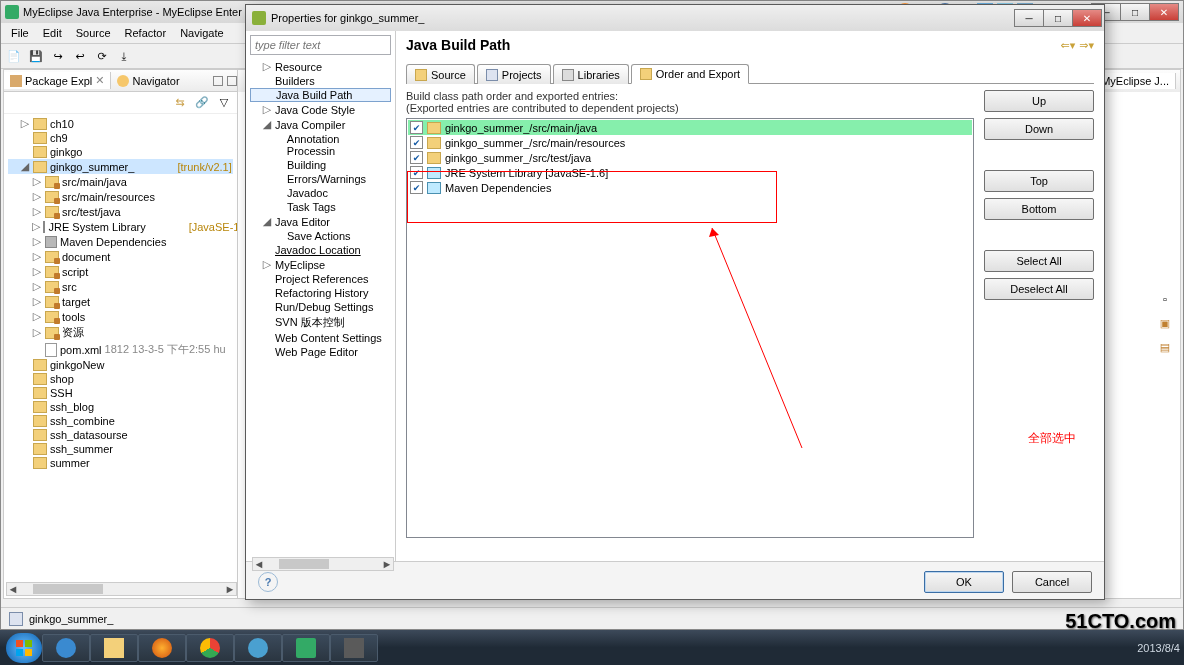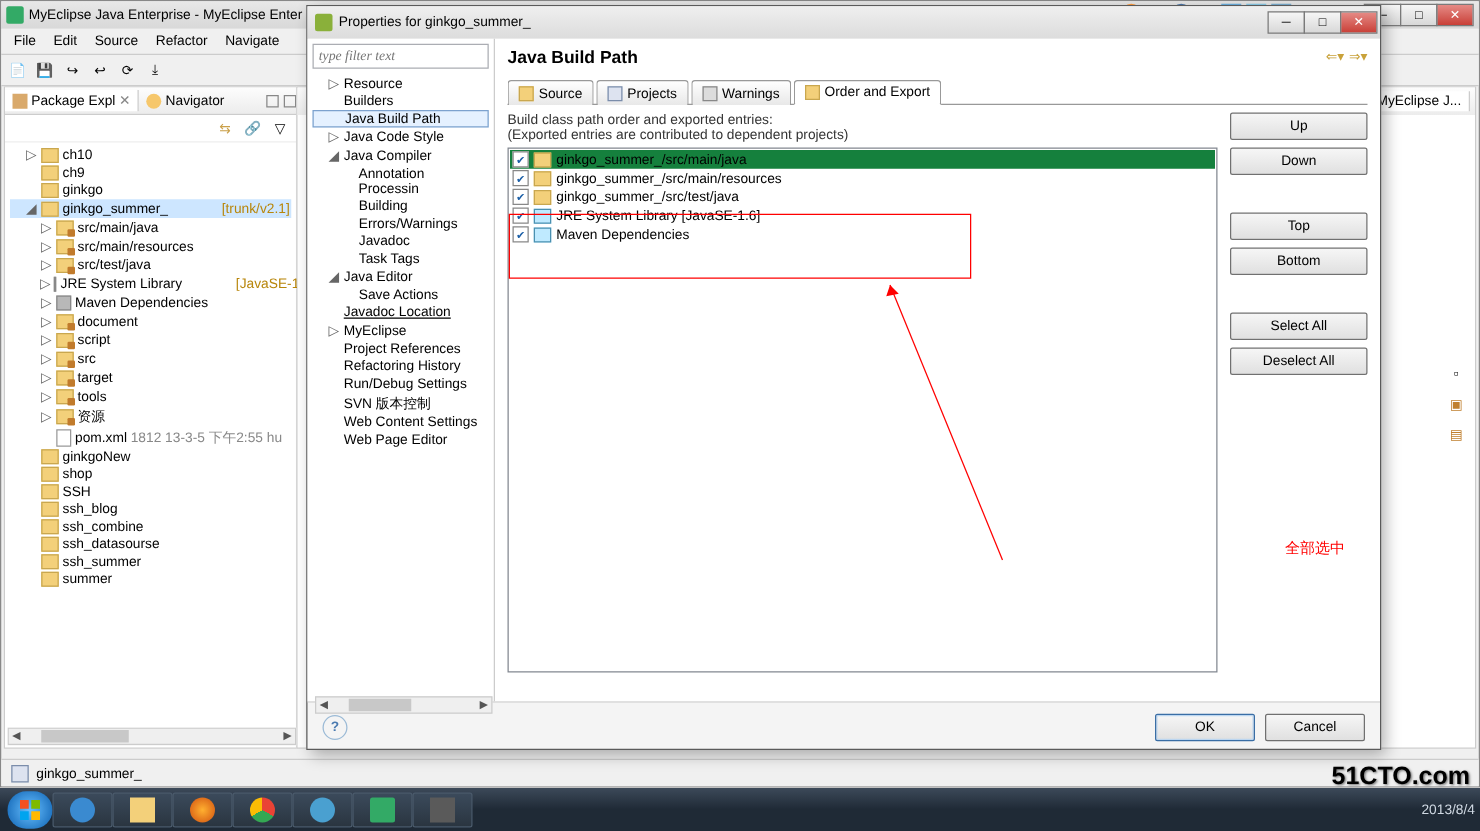--- a/index.html
+++ b/index.html
@@ -34,42 +34,42 @@
 .right-tabs { height: 22px; background: linear-gradient(#fdfdfd,#ececec); display: flex; align-items: center; justify-content: flex-end; padding: 0 4px; gap: 6px; }
 
 .dialog { position: absolute; top: 4px; left: 245px; width: 860px; height: 596px; background: #f4f4f4; border: 1px solid #5a5a5a; box-shadow: 4px 4px 12px rgba(0,0,0,.3); }
 .dlg-titlebar { height: 26px; background: linear-gradient(#efefef,#dcdcdc); display: flex; align-items: center; justify-content: space-between; padding: 0 2px 0 6px; }
 .dlg-title-left { display: flex; align-items: center; gap: 5px; }
 .win-btns { display: flex; }
 .win-btn { width: 30px; height: 18px; border: 1px solid #7a7a7a; background: linear-gradient(#f6f6f6,#d8d8d8); display:flex; align-items:center; justify-content:center; font-size:10px; margin-left:-1px; }
 .win-btn.close { background: linear-gradient(#e58a85,#c94038); color:#fff; }
 .dlg-body { display: flex; height: 530px; }
 .dlg-left { width: 150px; border-right: 1px solid #ccc; background: #fff; padding: 4px; }
-.filter-input { width: 100%; height: 20px; border: 1px solid #abadb3; padding: 0 4px; color: #888; font-style: italic; font-family: Liberation Serif, serif; }
+.filter-input { width: 100%; height: 20px; border: 1px solid #abadb3; padding: 0 4px; color: #888; font-style: italic; }
 .cat-tree { margin-top: 4px; }
 .cat-row { padding: 1px 2px; display: flex; align-items: center; gap: 3px; }
 .cat-row.sel { border: 1px solid #7da2ce; background: #e5f1ff; padding: 0 1px; }
 .dlg-right { flex: 1; background: #fff; padding: 6px 10px; display:flex; flex-direction:column; }
 .dlg-heading-row { display:flex; align-items:center; justify-content:space-between; }
 .dlg-heading { font-size: 14px; font-weight: bold; }
 .nav-arrows { display:flex; gap:4px; color:#c9a23a; }
 .tabsrow { display: flex; gap: 2px; margin-top: 10px; border-bottom: 1px solid #999; }
 .tabb { padding: 3px 8px; background: linear-gradient(#fff,#e8e8e8); border: 1px solid #999; border-bottom: none; border-radius: 3px 3px 0 0; display:flex; align-items:center; gap:4px; position:relative; top:1px; }
 .tabb.active { background: #fff; border-bottom:1px solid #fff; }
 .tab-ico { width:12px; height:12px; display:inline-block; }
 .ico-src { background:#f3d07a; border:1px solid #c9a74f;}
 .ico-proj { background:#dde3f0; border:1px solid #7b8daa;}
 .ico-lib { background:#dcdcdc; border:1px solid #888;}
 .ico-ord { background:#f3d07a; border:1px solid #c9a74f;}
 .content-area { flex:1; display:flex; gap:10px; margin-top:6px; }
 .list-area { flex:1; }
 .desc { color:#333; }
 .list-box { border:1px solid #828790; margin-top:4px; height:420px; background:#fff; padding:1px; position:relative;}
 .list-row { display:flex; align-items:center; gap:4px; padding:1px 2px; }
-.list-row.sel { background:#15803d; }
+.list-row.sel { background:#86efac; }
 .chk { width:13px; height:13px; border:1px solid #888; background:#fff; display:inline-flex; align-items:center; justify-content:center; font-size:9px; color:#1a5ea6;}
 .chk.on::before { content:"✔"; }
 .jico { width:14px; height:12px; background:#f3d07a; border:1px solid #c9a74f; display:inline-block;}
 .jico.lib { background:#bfeaff; border:1px solid #4a90b0;}
 .redbox { position:absolute; border:1px solid red; pointer-events:none; }
 .arrow-svg { position:absolute; pointer-events:none; }
 .button-col { width:110px; display:flex; flex-direction:column; gap:6px; }
 .btn { height:22px; border:1px solid #707070; background:linear-gradient(#f6f6f6,#e0e0e0); border-radius:2px; }
 .dlg-footer { height:40px; border-top:1px solid #ccc; display:flex; align-items:center; justify-content:space-between; padding: 0 12px; }
 .help-icon { width:20px; height:20px; border:1px solid #9bbad6; border-radius:50%; color:#4a7ab0; display:flex; align-items:center; justify-content:center; font-weight:bold;}
@@ -421,21 +421,21 @@
           <div class="tabb">
             <span class="tab-ico ico-src"></span>
             <span>Source</span>
           </div>
           <div class="tabb">
             <span class="tab-ico ico-proj"></span>
             <span>Projects</span>
           </div>
           <div class="tabb">
             <span class="tab-ico ico-lib"></span>
-            <span>Warnings</span>
+            <span>Libraries</span>
           </div>
           <div class="tabb active">
             <span class="tab-ico ico-ord"></span>
             <span>Order and Export</span>
           </div>
         </div>
       <div class="content-area">
         <div class="list-area">
           <div class="desc">Build class path order and exported entries:</div>
           <div class="desc">(Exported entries are contributed to dependent projects)</div>

